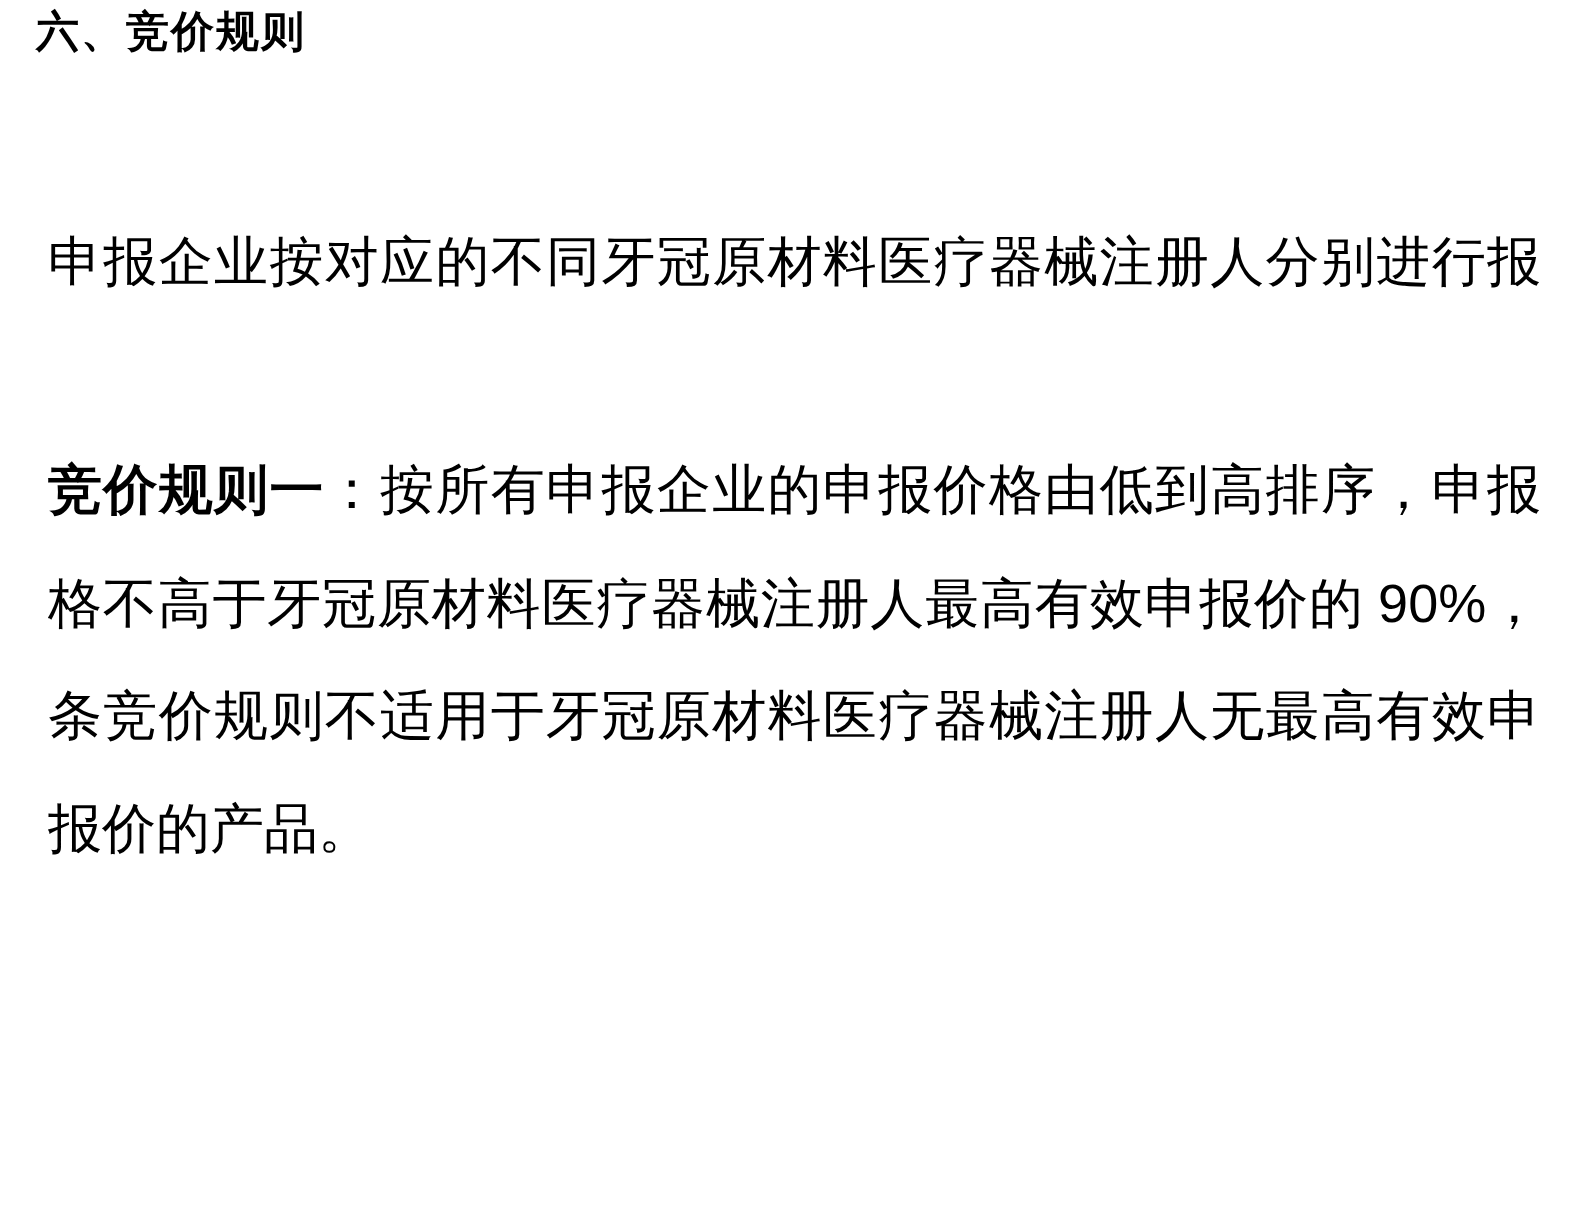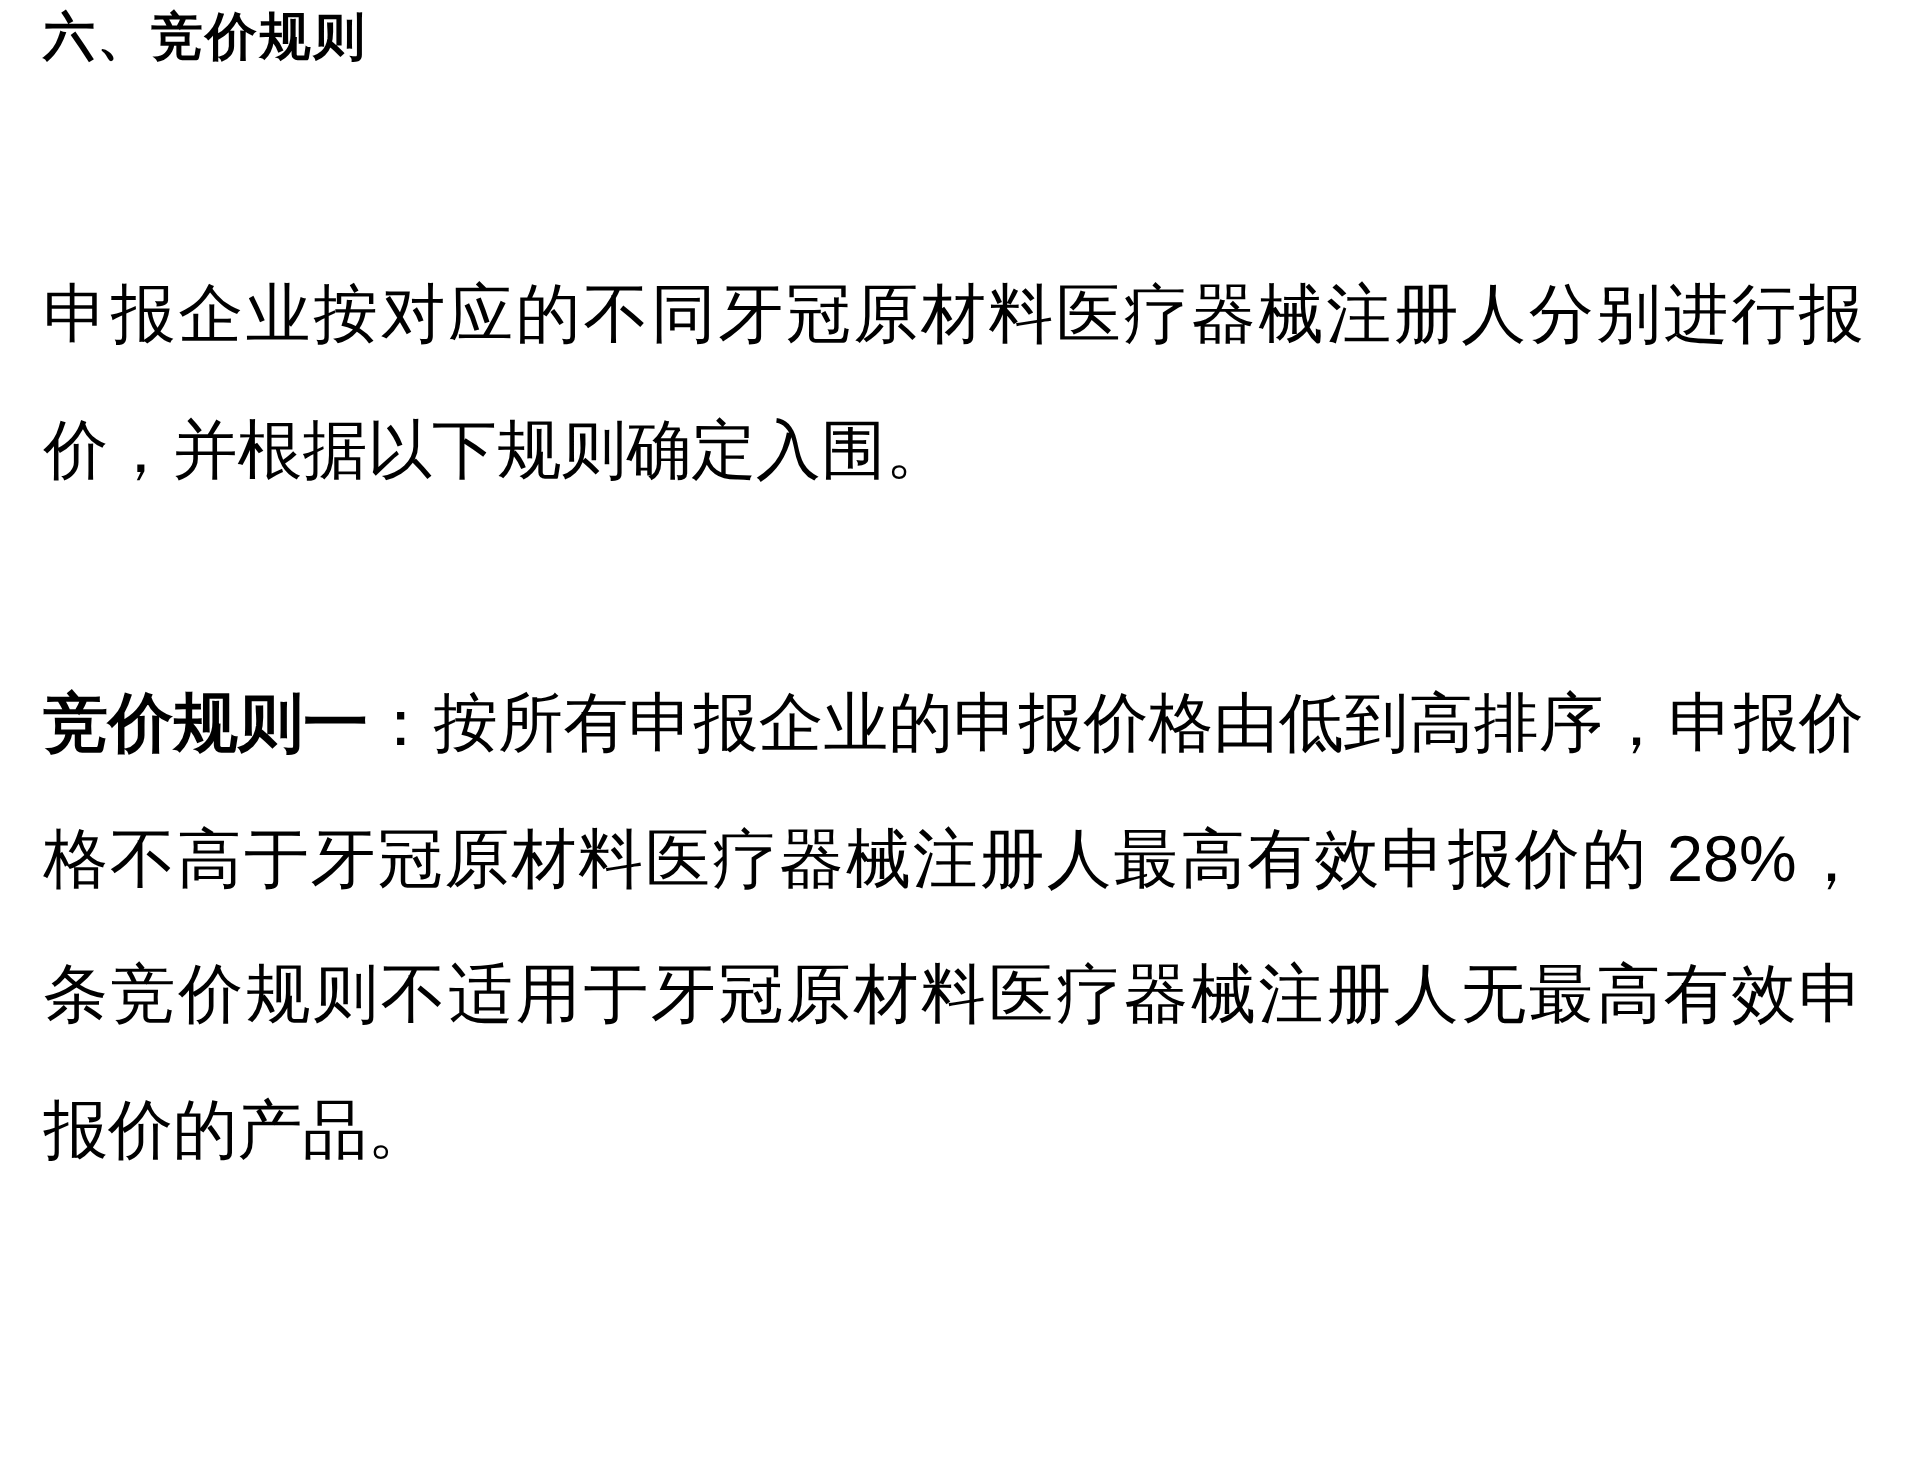--- a/index.html
+++ b/index.html
@@ -20,21 +20,21 @@
   }
   .heading {
     margin: 0;
     font-size: 43px;
     line-height: 56px;
     font-weight: 700;
     letter-spacing: 2px;
     text-align: left;
   }
   .para {
-    margin: 0;
+    margin: 12px;
     font-size: 54px;
     line-height: 113px;
   }
   .para.para-first  { margin-top: 146px; }
   .para.para-follow { margin-top: 115px; }
   .line {
     height: 113px;
     overflow: hidden;
     text-align: justify;
     text-align-last: justify;
@@ -47,22 +47,21 @@
   .seg-num  { font-family: "Liberation Sans", "DejaVu Sans", sans-serif; }
 </style>
 </head>
 <body>
 
 <div class="doc">
   <h1 class="heading">六、竞价规则</h1>
   <div id="paragraphs">
       <div class="para para-first">
         <div class="line"><span class="">申报企业按对应的不同牙冠原材料医疗器械注册人分别进行报</span></div>
-        <div class="line flush"><span class="">价，并根据以下规则确定入围。</span></div>
       </div>
       <div class="para para-follow">
         <div class="line"><span class="seg-bold ">竞价规则一</span><span class="">：按所有申报企业的申报价格由低到高排序，申报价</span></div>
-        <div class="line"><span class="">格不高于牙冠原材料医疗器械注册人最高有效申报价的 </span><span class="seg-num">28%</span><span class="">，</span></div>
+        <div class="line"><span class="">格不高于牙冠原材料医疗器械注册人最高有效申报价的 </span><span class="seg-num">90%</span><span class="">，</span></div>
         <div class="line"><span class="">条竞价规则不适用于牙冠原材料医疗器械注册人无最高有效申</span></div>
         <div class="line flush"><span class="">报价的产品。</span></div>
       </div>
     </div>
 </div>
 
 </body></html>

